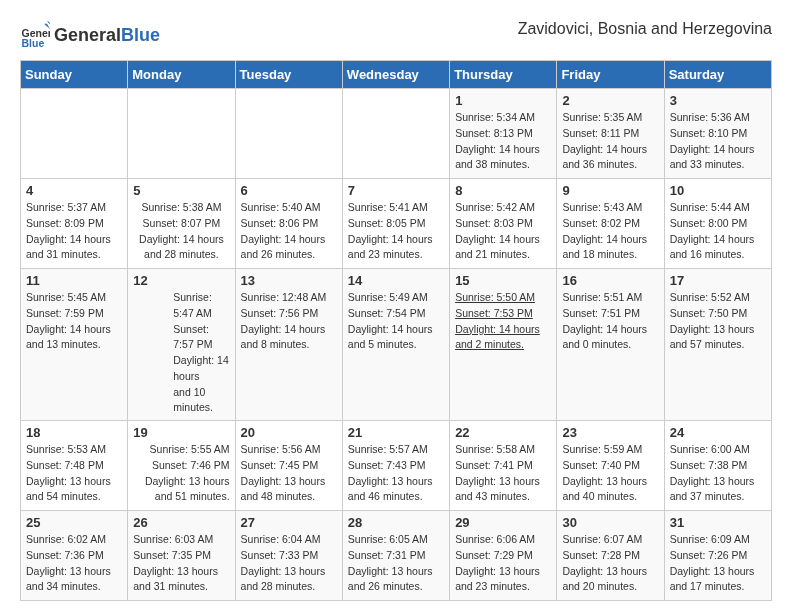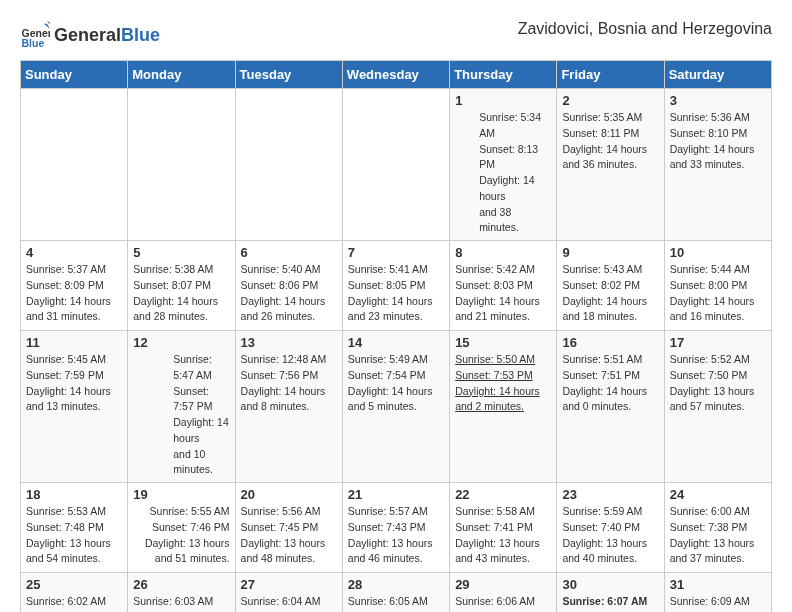--- a/index.html
+++ b/index.html
@@ -119,21 +119,21 @@
       </tr>
   </thead>
   <tbody id="calendar-body">
   <tr>
         <td class="empty-cell"></td>
         <td class="empty-cell"></td>
         <td class="empty-cell"></td>
         <td class="empty-cell"></td>
         <td>
           <span class="day-number">1</span>
-          <div class="day-info" style="white-space: pre-line; margin-left: 24px;">Sunrise: 5:34 AM
+          <div class="day-info" style="white-space: pre-line;">Sunrise: 5:34 AM
 Sunset: 8:13 PM
 Daylight: 14 hours
 and 38 minutes.</div>
         </td>
         <td>
           <span class="day-number">2</span>
           <div class="day-info" style="white-space: pre-line;">Sunrise: 5:35 AM
 Sunset: 8:11 PM
 Daylight: 14 hours
 and 36 minutes.</div>
@@ -149,21 +149,21 @@
       <tr>
         <td>
           <span class="day-number">4</span>
           <div class="day-info" style="white-space: pre-line;">Sunrise: 5:37 AM
 Sunset: 8:09 PM
 Daylight: 14 hours
 and 31 minutes.</div>
         </td>
         <td>
           <span class="day-number">5</span>
-          <div class="day-info" style="white-space: pre-line;">Sunrise: 5:38 AM
+          <div class="day-info" style="white-space: pre-line; text-align: center;">Sunrise: 5:38 AM
 Sunset: 8:07 PM
 Daylight: 14 hours
 and 28 minutes.</div>
         </td>
         <td>
           <span class="day-number">6</span>
           <div class="day-info" style="white-space: pre-line;">Sunrise: 5:40 AM
 Sunset: 8:06 PM
 Daylight: 14 hours
 and 26 minutes.</div>
@@ -330,21 +330,21 @@
         </td>
         <td>
           <span class="day-number">29</span>
           <div class="day-info" style="white-space: pre-line;">Sunrise: 6:06 AM
 Sunset: 7:29 PM
 Daylight: 13 hours
 and 23 minutes.</div>
         </td>
         <td>
           <span class="day-number">30</span>
-          <div class="day-info" style="white-space: pre-line; font-weight: bold;">Sunrise: 6:07 AM
+          <div class="day-info" style="white-space: pre-line;">Sunrise: 6:07 AM
 Sunset: 7:28 PM
 Daylight: 13 hours
 and 20 minutes.</div>
         </td>
         <td>
           <span class="day-number">31</span>
           <div class="day-info" style="white-space: pre-line;">Sunrise: 6:09 AM
 Sunset: 7:26 PM
 Daylight: 13 hours
 and 17 minutes.</div>

